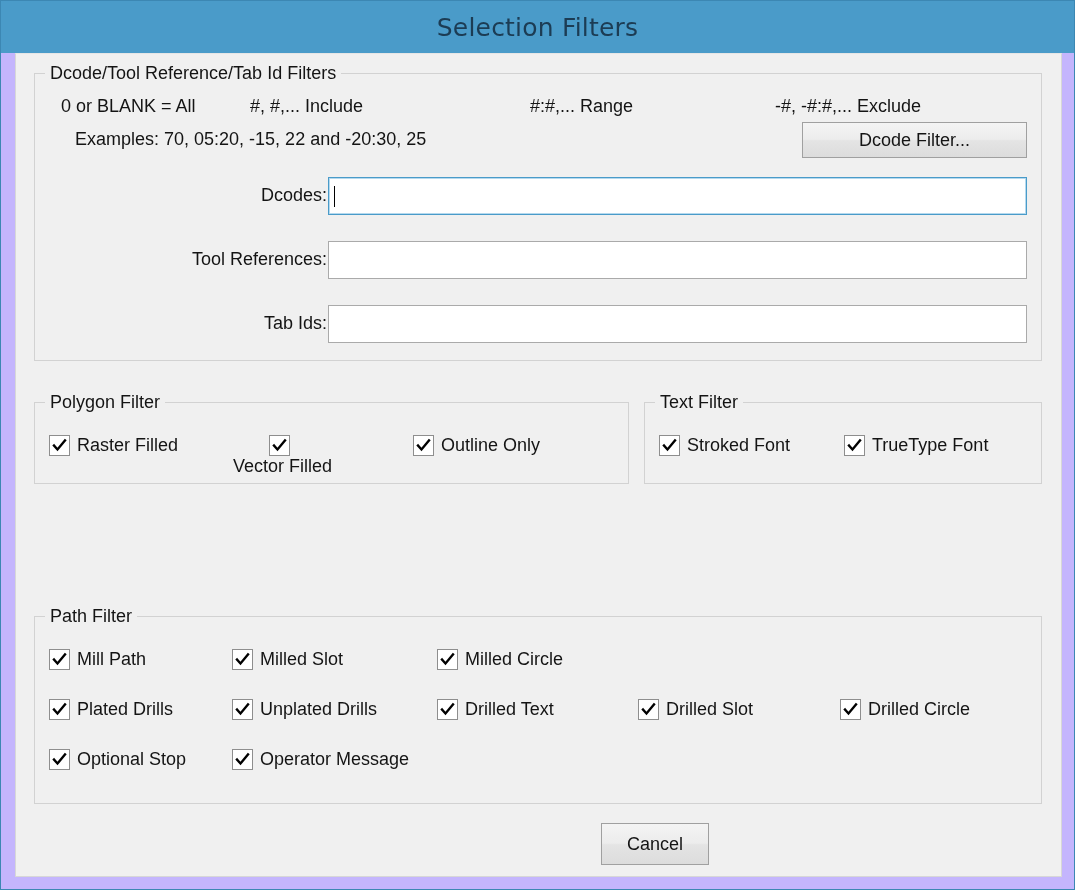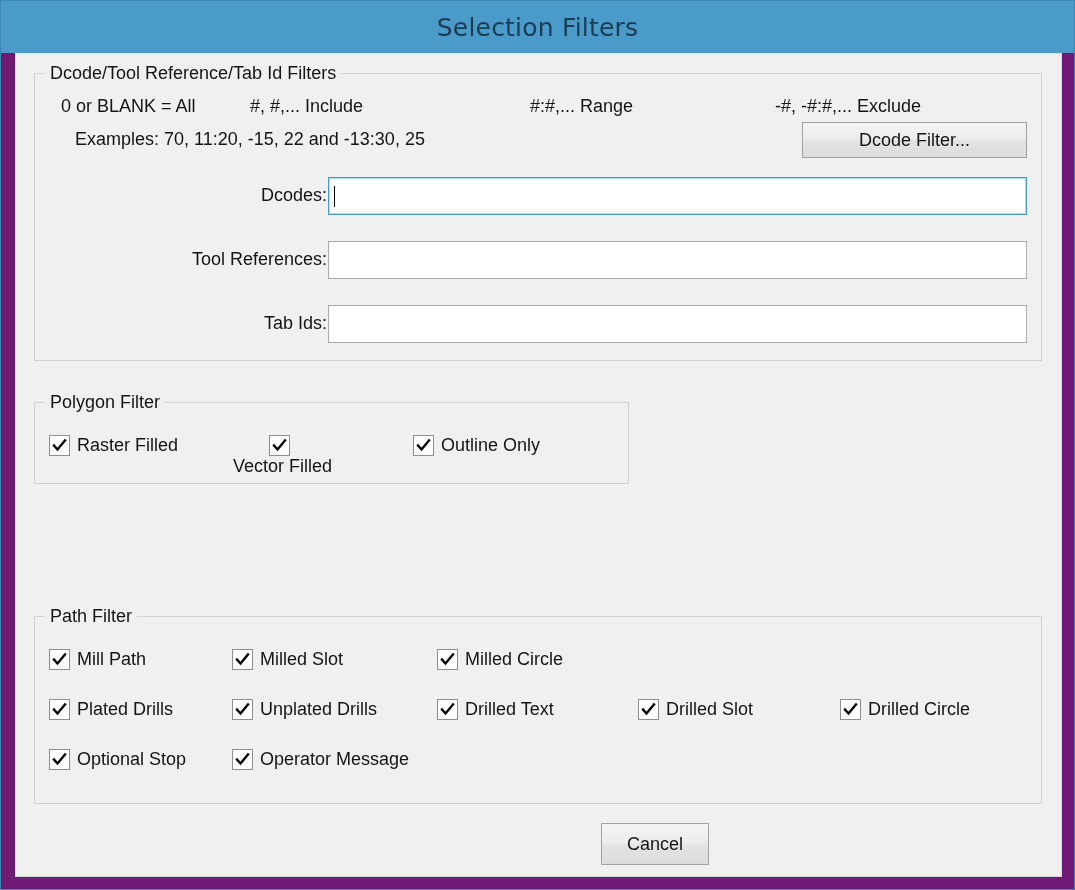--- a/index.html
+++ b/index.html
@@ -16,21 +16,21 @@
     -webkit-font-smoothing: none;
   }
 
   
   .window {
     position: absolute;
     left: 0; top: 0;
     width: 1075px;
     height: 890px;
     box-sizing: border-box;
-    background: #701a75;
+    background: #c4b5fd;
     border: 1px solid #3c87b3;
   }
   .titlebar {
     position: absolute;
     left: 0; top: 0;
     width: 100%;
     height: 52px;
     display: flex;
     align-items: center;
     justify-content: center;
@@ -173,21 +173,21 @@
   <div class="client">
 
     <div class="group" style="left:18px; top:19px; width:1008px; height:288px;">
       <div class="legend">Dcode/Tool Reference/Tab Id Filters</div>
 
       <div class="static" style="left:26px; top:22px;">0 or BLANK = All</div>
       <div class="static" style="left:215px; top:22px;">#, #,...  Include</div>
       <div class="static" style="left:495px; top:22px;">#:#,...  Range</div>
       <div class="static" style="left:740px; top:22px;">-#, -#:#,...  Exclude</div>
 
-      <div class="static" style="left:40px; top:55px;">Examples:  70, 11:20, -15, 22   and   -13:30, 25</div>
+      <div class="static" style="left:40px; top:55px;">Examples:  70, 05:20, -15, 22   and   -20:30, 25</div>
 
       <div class="button" style="left:767px; top:48px; width:225px; height:36px;">Dcode Filter...</div>
 
       <div class="static right" style="left:82px; top:111px; width:210px;">Dcodes:</div>
       <div class="field focused" style="left:293px; top:103px; width:699px; height:38px;">
         <span class="caret"></span>
       </div>
 
       <div class="static right" style="left:62px; top:175px; width:230px;">Tool References:</div>
       <div class="field" style="left:293px; top:167px; width:699px; height:38px;"></div>
@@ -220,20 +220,41 @@
       <div class="check" style="left:378px; top:32px;">
         <span class="box">
           <svg width="17" height="17" viewBox="0 0 17 17">
               <path d="M3 8.5 L6.5 12.5 L14 3.5" stroke="#000" stroke-width="2.4" fill="none" stroke-linecap="square"></path>
             </svg>
         </span>
         <span class="lbl">Outline Only</span>
       </div>
     </div>
 
+    <div class="group" style="left:628px; top:348px; width:398px; height:82px;">
+      <div class="legend">Text Filter</div>
+
+      <div class="check" style="left:14px; top:32px;">
+        <span class="box">
+          <svg width="17" height="17" viewBox="0 0 17 17">
+              <path d="M3 8.5 L6.5 12.5 L14 3.5" stroke="#000" stroke-width="2.4" fill="none" stroke-linecap="square"></path>
+            </svg>
+        </span>
+        <span class="lbl">Stroked Font</span>
+      </div>
+
+      <div class="check" style="left:199px; top:32px;">
+        <span class="box">
+          <svg width="17" height="17" viewBox="0 0 17 17">
+              <path d="M3 8.5 L6.5 12.5 L14 3.5" stroke="#000" stroke-width="2.4" fill="none" stroke-linecap="square"></path>
+            </svg>
+        </span>
+        <span class="lbl">TrueType Font</span>
+      </div>
+    </div>
 
 
     <div class="group" style="left:18px; top:562px; width:1008px; height:188px;">
       <div class="legend">Path Filter</div>
 
       <div class="check" style="left:14px; top:32px;">
         <span class="box">
           <svg width="17" height="17" viewBox="0 0 17 17">
               <path d="M3 8.5 L6.5 12.5 L14 3.5" stroke="#000" stroke-width="2.4" fill="none" stroke-linecap="square"></path>
             </svg>

